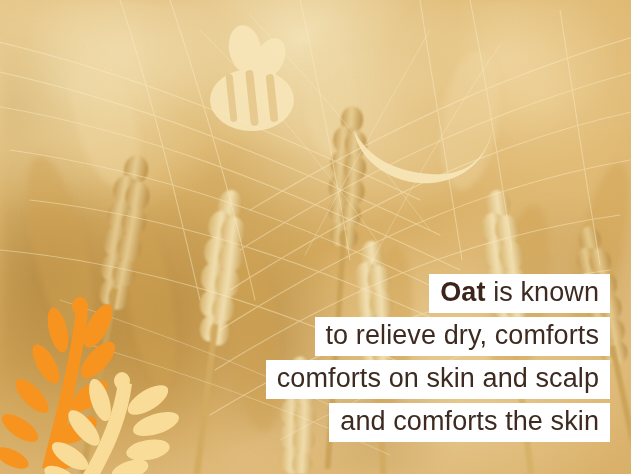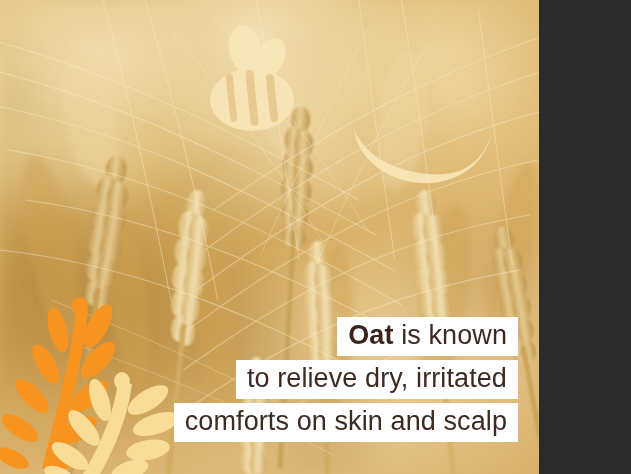--- a/index.html
+++ b/index.html
@@ -3,21 +3,21 @@
 <meta charset="utf-8">
 <title>Oat Benefit Banner</title>
 <style>
   html, body {
     margin: 0;
     padding: 0;
     background: #2b2b2b;
   }
   #banner {
     position: relative;
-    width: 539px;
+    width: 631px;
     height: 474px;
     overflow: hidden;
     font-family: "Liberation Sans", sans-serif;
     background: #d8ac5c;
   }
 
   
   .bg-layer { position: absolute; inset: 0; }
 
   
@@ -288,17 +288,18 @@
         <ellipse cx="14" cy="78" rx="9" ry="21" transform="rotate(-56 14 78)"></ellipse>
         <ellipse cx="4" cy="98" rx="8" ry="17" transform="rotate(-64 4 98)"></ellipse>
 
         <ellipse cx="66" cy="3" rx="8" ry="9"></ellipse>
       </g>
     </svg>
   </div>
 
   <div id="message-block">
     <div class="msg-line"><span class="lead">Oat</span><span> is known</span></div>
-    <div class="msg-line">to relieve dry, irritated</div>
+    <div class="msg-line">to relieve dry, comforts</div>
     <div class="msg-line">comforts on skin and scalp</div>
+    <div class="msg-line">and comforts the skin</div>
   </div>
 
 </div>
 
 </body></html>

